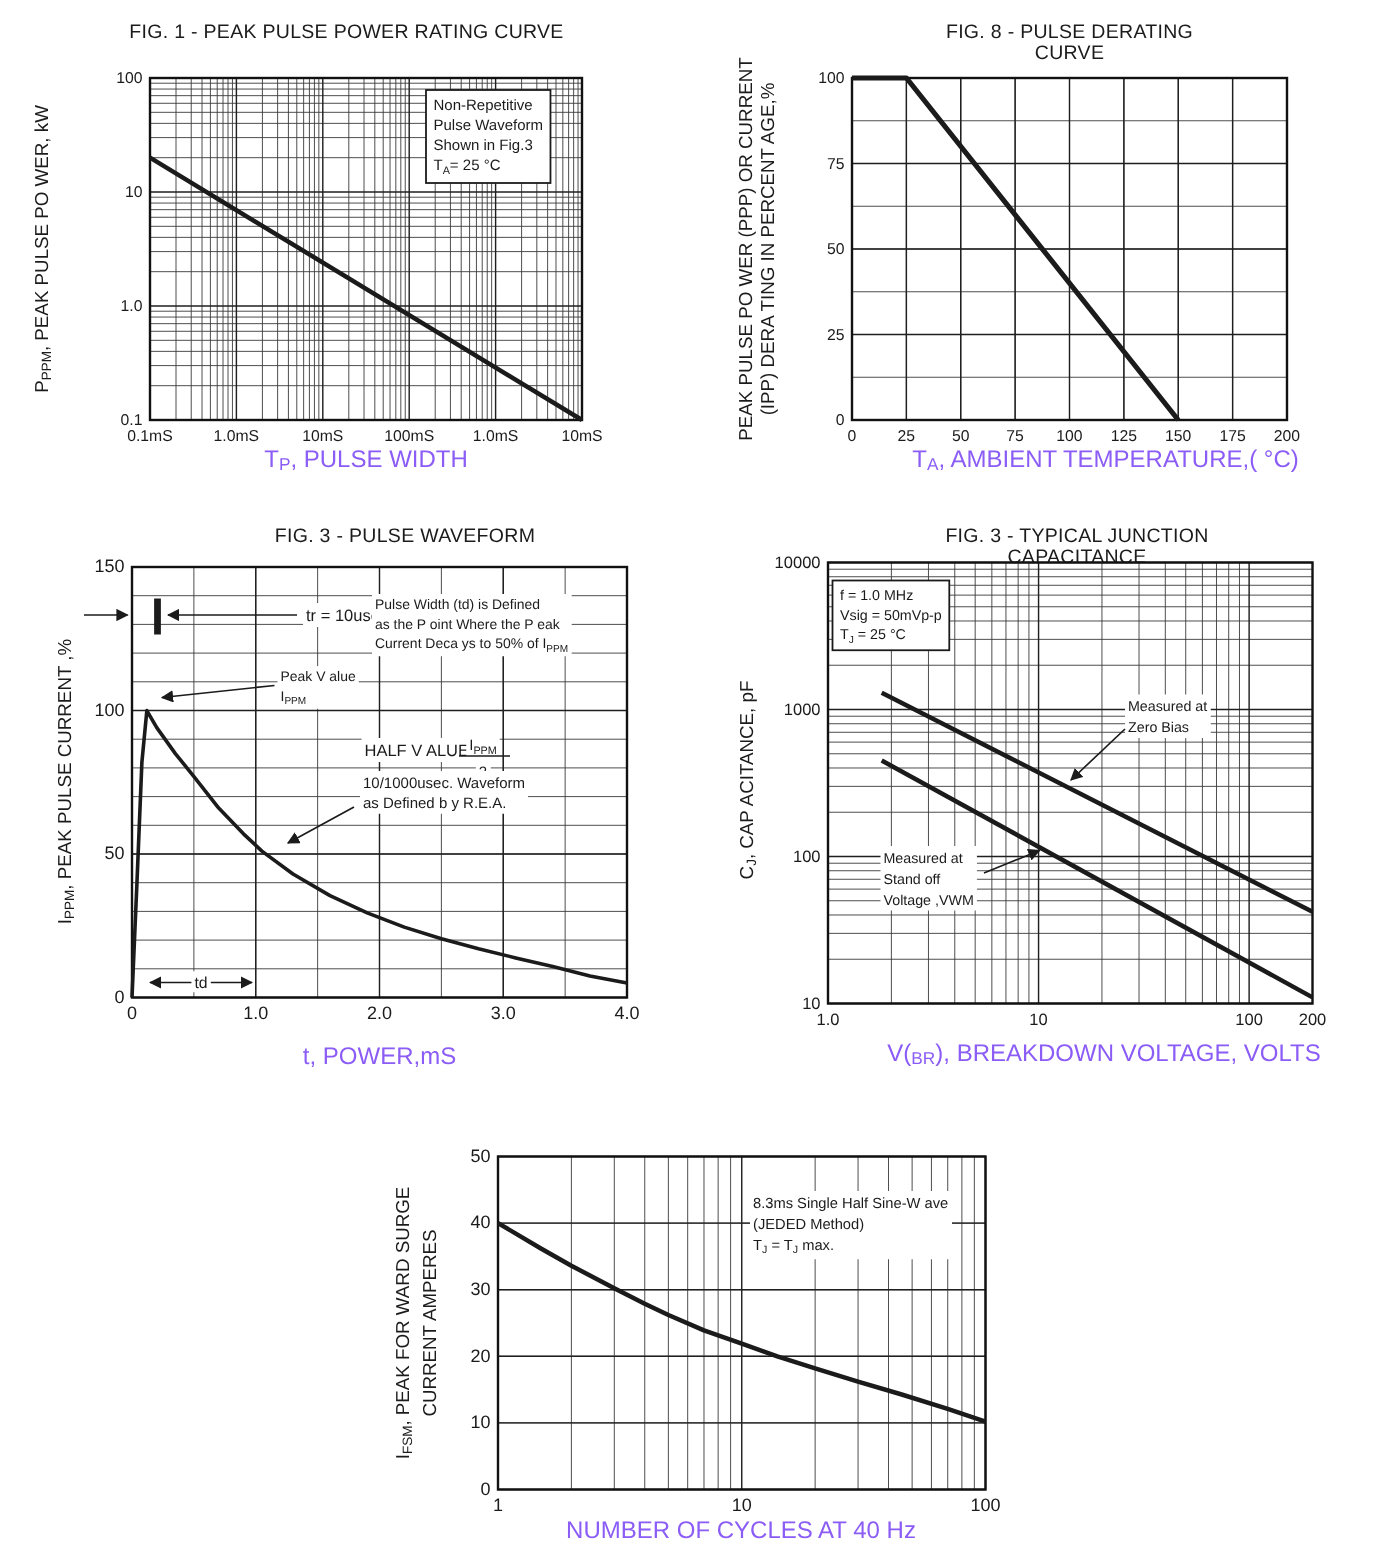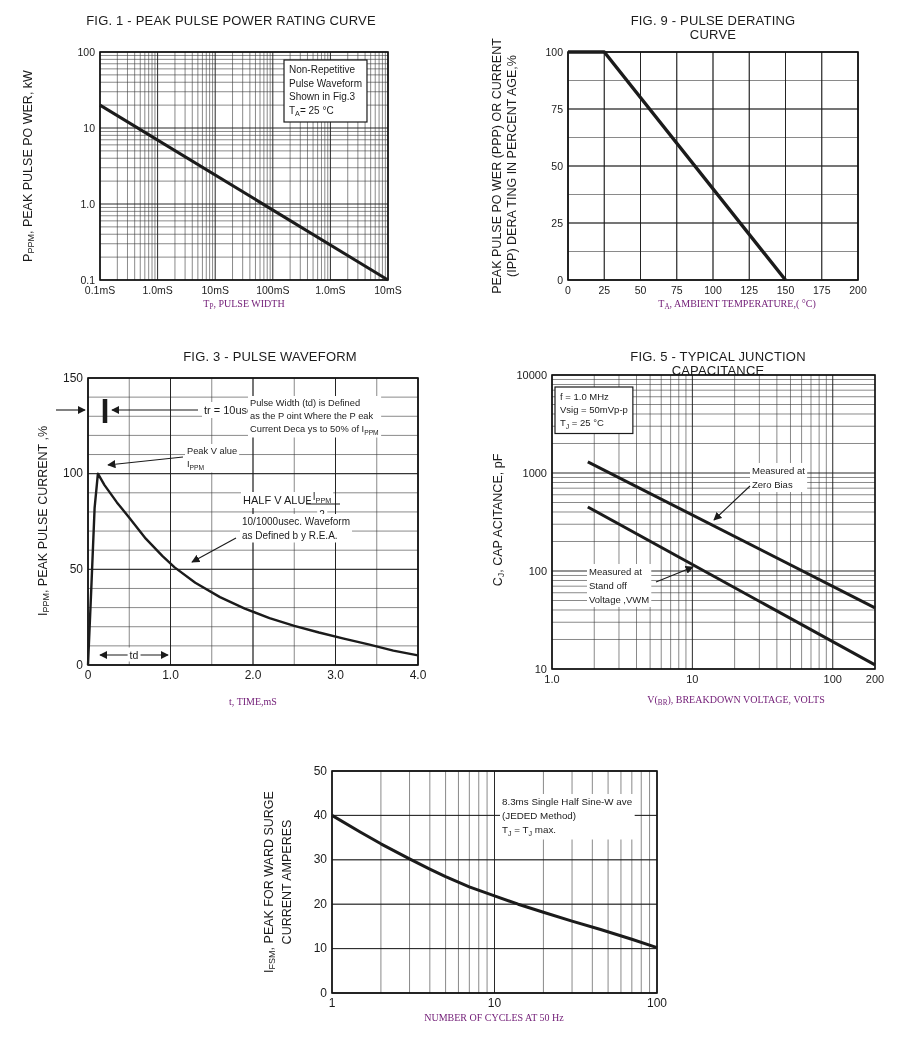--- a/index.html
+++ b/index.html
@@ -1,20 +1,20 @@
 <!DOCTYPE html>
 <html><head>
 <meta charset="utf-8">
 <style>
   html,body{margin:0;padding:0;background:#fff;}
   body{width:918px;height:1041px;position:relative;font-family:"Liberation Sans",sans-serif;color:#1b1b1b;}
   .page{position:absolute;inset:0;background:#ffffff;}
   .chart{position:absolute;inset:0;}
   .chart .title{position:absolute;transform:translateX(-50%);font-size:13px;line-height:13.5px;text-align:center;white-space:pre-line;letter-spacing:.2px;color:#1b1b1b;}
-  .chart .xlabel{position:absolute;transform:translateX(-50%);font-size:10px;white-space:nowrap;color:#701a75;font-family:Liberation Serif, serif;}
+  .chart .xlabel{position:absolute;transform:translateX(-50%);font-size:16px;white-space:nowrap;color:#8b5cf6;}
   .chart .ylabel{position:absolute;transform:translate(-50%,-50%) rotate(-90deg);font-size:12.5px;line-height:15px;text-align:center;white-space:nowrap;color:#1b1b1b;}
   .sub{font-size:72%;vertical-align:-2px;}
   svg text{fill:#1b1b1b;}
 </style>
 </head>
 <body>
 
 <div class="page">
 
   <section class="chart">
@@ -123,21 +123,21 @@
           <rect x="226" y="24" width="82.984375" height="62" fill="#fff" stroke="#1b1b1b" stroke-width="1.2"></rect>
           <text x="231" y="37" font-size="10" text-anchor="start" font-family="&quot;Liberation Sans&quot;, sans-serif"><tspan>Non-Repetitive</tspan></text>
           <text x="231" y="50.5" font-size="10" text-anchor="start" font-family="&quot;Liberation Sans&quot;, sans-serif"><tspan>Pulse Waveform</tspan></text>
           <text x="231" y="64" font-size="10" text-anchor="start" font-family="&quot;Liberation Sans&quot;, sans-serif"><tspan>Shown in Fig.3</tspan></text>
           <text x="231" y="77.5" font-size="10" text-anchor="start" font-family="&quot;Liberation Sans&quot;, sans-serif"><tspan>T</tspan><tspan dy="2.5" font-size="7.2">A</tspan><tspan dy="-2.5">= 25 °C</tspan></text>
         </g>
       </svg>
     </section>
 
   <section class="chart">
-    <div class="title" style="left: 713px; top: 14px;">FIG. 9 - PULSE DERATING CURVE</div>
+    <div class="title" style="left: 713px; top: 14px;">FIG. 8 - PULSE DERATING CURVE</div>
     <div class="ylabel" style="left: 505px; top: 166px;">
         <div><span>PEAK PULSE PO  WER (PPP) OR CURRENT</span></div>
         <div><span>(IPP) DERA TING IN PERCENT  AGE,%</span></div>
       </div>
     <div class="xlabel" style="left: 713px; top: 298px; margin-left: 24px;">
         <div><span>T</span><span class="sub">A</span><span>, AMBIENT  TEMPERATURE,( °C)</span></div>
       </div>
   <svg width="360" height="300" style="position: absolute; left: 530px; top: 36px; overflow: visible;">
         <defs>
           <marker id="fig2-arr" viewBox="0 0 10 10" refX="9" refY="5" markerWidth="7.5" markerHeight="7.5" orient="auto-start-reverse">
@@ -196,21 +196,21 @@
         <text x="33" y="247.5" font-size="10.5" text-anchor="end" font-family="&quot;Liberation Sans&quot;, sans-serif"><tspan>0</tspan></text>
       </svg>
     </section>
 
   <section class="chart">
     <div class="title" style="left: 270px; top: 350px; text-align: center;">FIG. 3 - PULSE  WAVEFORM</div>
     <div class="ylabel" style="left: 45px; top: 521px;">
         <div><span>I</span><span class="sub">PPM</span><span>, PEAK PULSE CURRENT  ,%</span></div>
       </div>
     <div class="xlabel" style="left: 253px; top: 696px;">
-        <div><span>t, TIME,mS</span></div>
+        <div><span>t, POWER,mS</span></div>
       </div>
   <svg width="385" height="330" style="position: absolute; left: 50px; top: 362px; overflow: visible;">
         <defs>
           <marker id="fig3-arr" viewBox="0 0 10 10" refX="9" refY="5" markerWidth="7.5" markerHeight="7.5" orient="auto-start-reverse">
             <path d="M0,0 L10,5 L0,10 z" fill="#1b1b1b"></path>
           </marker>
         </defs>
         <g>
           <line x1="38" y1="16" x2="38" y2="303" stroke="#3a3a3a" stroke-width="0.6"></line>
           <line x1="79.25" y1="16" x2="79.25" y2="303" stroke="#3a3a3a" stroke-width="0.6"></line>
@@ -298,21 +298,21 @@
         <line x1="186" y1="176" x2="142" y2="200" stroke="#1b1b1b" stroke-width="1.1" marker-end="url(#fig3-arr)"></line>
         <line x1="50" y1="293" x2="118" y2="293" stroke="#1b1b1b" stroke-width="1.1" marker-end="url(#fig3-arr)" marker-start="url(#fig3-arr)"></line>
         <g>
           <rect x="77.6171875" y="285.5" width="12.917236328125" height="14" fill="#fff"></rect>
           <text x="84" y="296.5" font-size="10.5" text-anchor="middle" font-family="&quot;Liberation Sans&quot;, sans-serif"><tspan>td</tspan></text>
         </g>
       </svg>
     </section>
 
   <section class="chart">
-    <div class="title" style="left: 718px; top: 350px;">FIG. 5 -  TYPICAL JUNCTION CAPACITANCE</div>
+    <div class="title" style="left: 718px; top: 350px;">FIG. 3 -  TYPICAL JUNCTION CAPACITANCE</div>
     <div class="ylabel" style="left: 500px; top: 520px;">
         <div><span>C</span><span class="sub">J</span><span>, CAP ACITANCE, pF</span></div>
       </div>
     <div class="xlabel" style="left: 736px; top: 694px;">
         <div><span>V(</span><span class="sub">BR</span><span>), BREAKDOWN VOLTAGE, VOLTS</span></div>
       </div>
   <svg width="415" height="335" style="position: absolute; left: 500px; top: 362px; overflow: visible;">
         <defs>
           <marker id="fig4-arr" viewBox="0 0 10 10" refX="9" refY="5" markerWidth="7.5" markerHeight="7.5" orient="auto-start-reverse">
             <path d="M0,0 L10,5 L0,10 z" fill="#1b1b1b"></path>
@@ -400,21 +400,21 @@
         <line x1="156" y1="220" x2="193" y2="205" stroke="#1b1b1b" stroke-width="1.1" marker-end="url(#fig4-arr)"></line>
       </svg>
     </section>
 
   <section class="chart">
     <div class="ylabel" style="left: 278px; top: 882px;">
         <div><span>I</span><span class="sub">FSM</span><span>, PEAK FOR WARD SURGE</span></div>
         <div><span>CURRENT AMPERES</span></div>
       </div>
     <div class="xlabel" style="left: 494px; top: 1012px;">
-        <div><span>NUMBER OF CYCLES AT 50 Hz</span></div>
+        <div><span>NUMBER OF CYCLES AT 40 Hz</span></div>
       </div>
   <svg width="390" height="290" style="position: absolute; left: 300px; top: 758px; overflow: visible;">
         <defs>
           <marker id="fig6-arr" viewBox="0 0 10 10" refX="9" refY="5" markerWidth="7.5" markerHeight="7.5" orient="auto-start-reverse">
             <path d="M0,0 L10,5 L0,10 z" fill="#1b1b1b"></path>
           </marker>
         </defs>
         <g>
           <line x1="80.91737429539694" y1="13" x2="80.91737429539694" y2="235" stroke="#3a3a3a" stroke-width="0.6"></line>
           <line x1="109.53220389194514" y1="13" x2="109.53220389194514" y2="235" stroke="#3a3a3a" stroke-width="0.6"></line>

